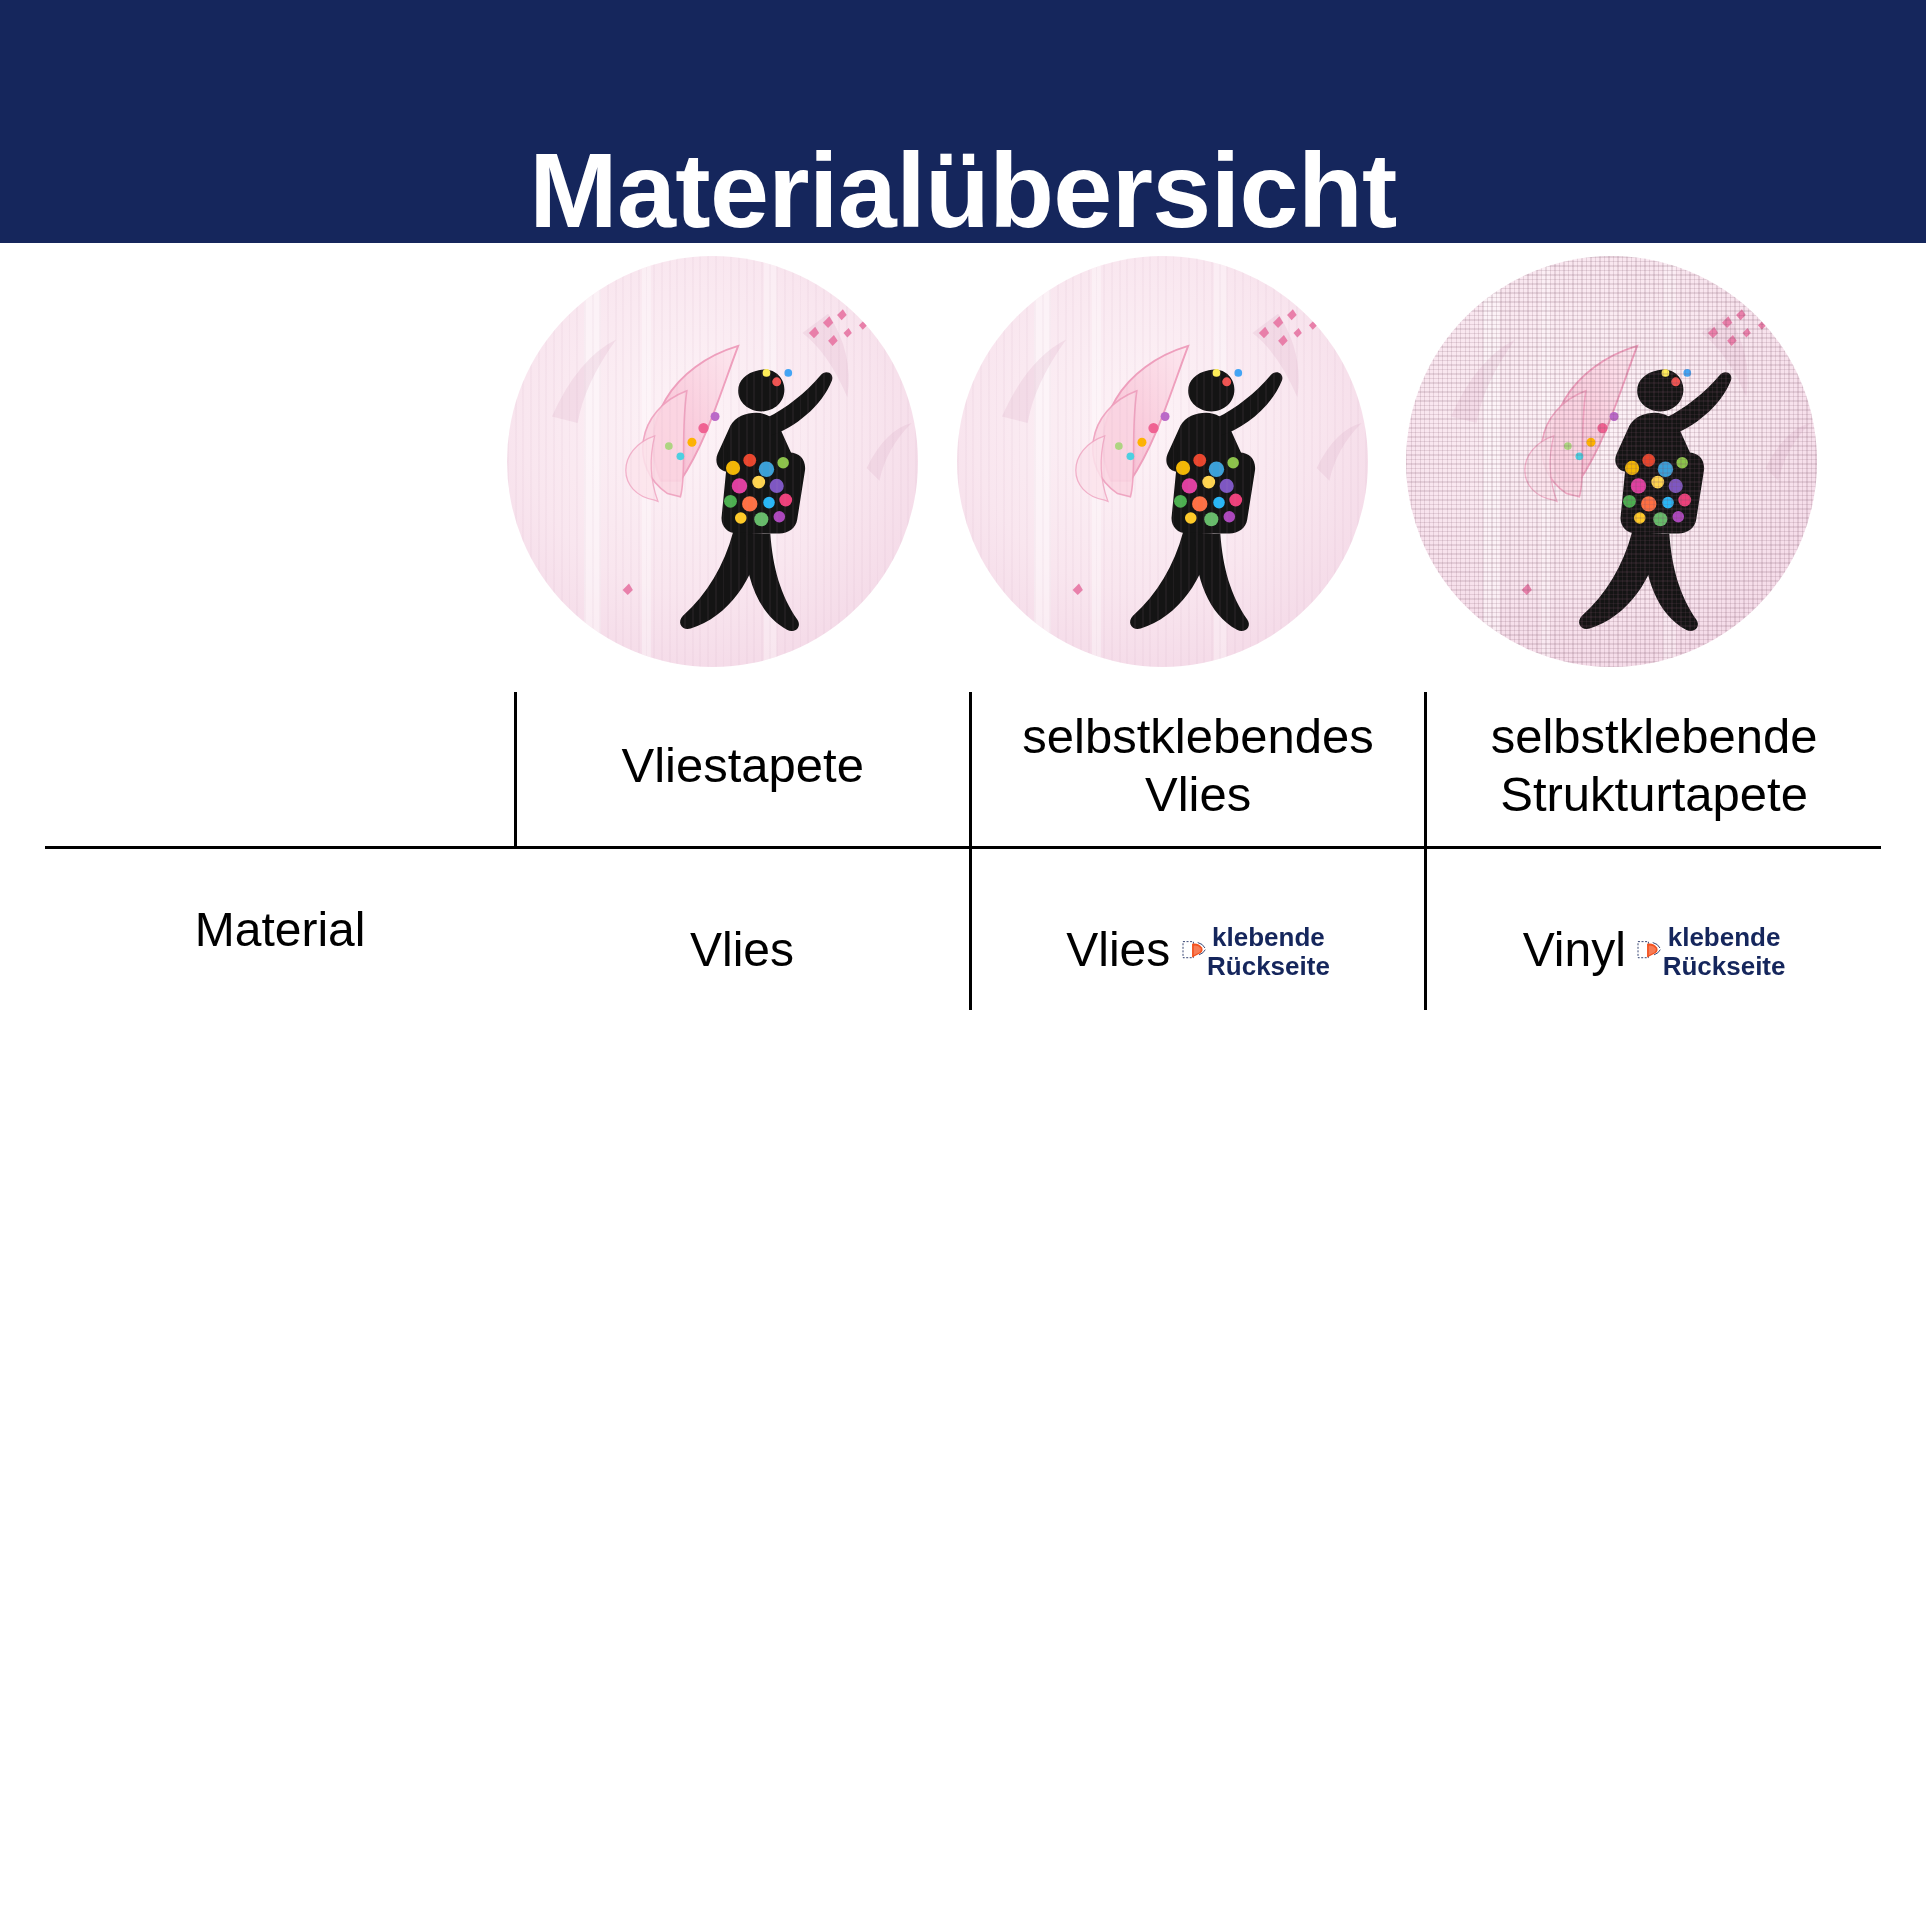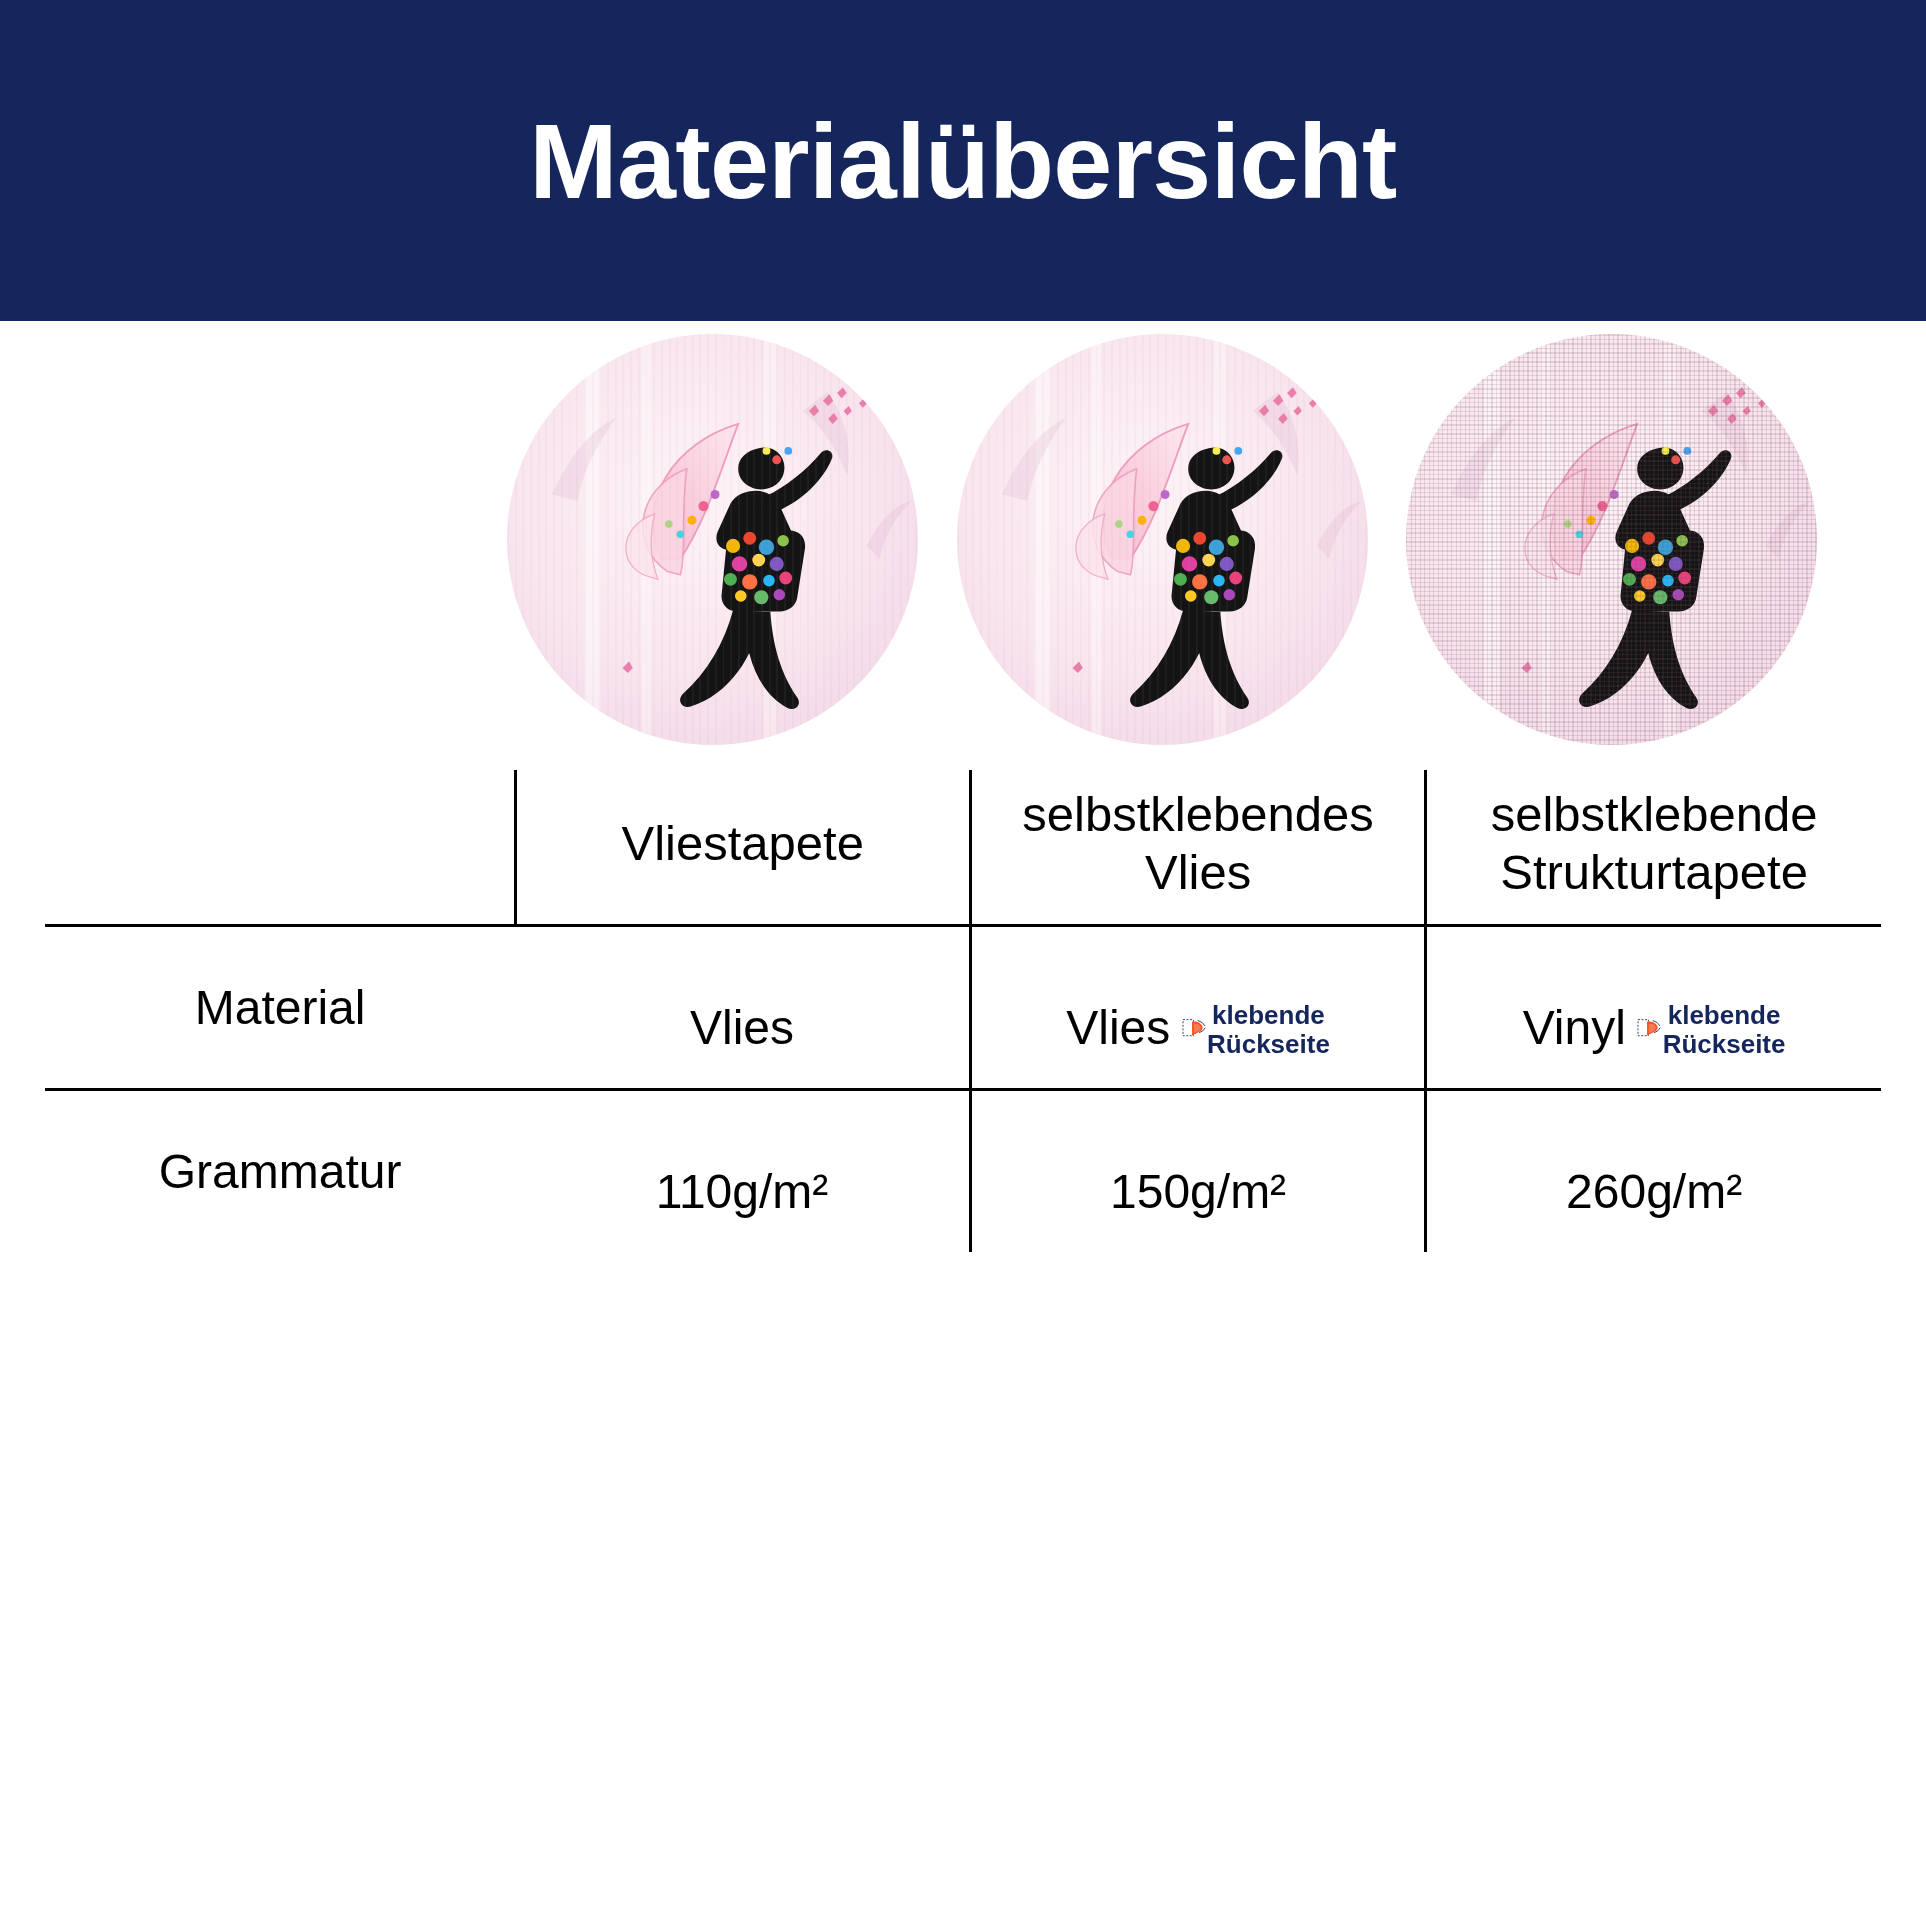--- a/index.html
+++ b/index.html
@@ -11,24 +11,24 @@
     width: 1926px;
     height: 1926px;
     font-family: "Liberation Sans", sans-serif;
     color: #000000;
     overflow: hidden;
   }
 
   
   .header {
     width: 1926px;
-    height: 321px;
+    height: 243px;
     background: #15265c;
     display: flex;
-    align-items: center;
+    align-items: flex-end;
     justify-content: center;
     box-sizing: border-box;
   }
   .header-title {
     color: #ffffff;
     font-size: 106px;
     font-weight: bold;
     letter-spacing: -0.6px;
     line-height: 1;
     text-align: center;
@@ -422,38 +422,20 @@
                 <path d="M70 30 q28 -4 40 16 q8 14 -4 24 l-36 18 z" fill="#ffffff" opacity="0.25"></path>
                 <path d="M96 12 q28 6 40 30" fill="none" stroke="#15265c" stroke-width="5" stroke-linecap="round"></path>
                 <path d="M104 84 q24 -8 34 -28" fill="none" stroke="#15265c" stroke-width="5" stroke-linecap="round"></path>
               </svg>
               <span class="badge-txt">klebende Rückseite</span>
             </span>
           </div>
         </td>
       </tr>
 
-      <tr class="data-row">
-        <td class="rowlabel hsep-top">Grammatur</td>
-        <td class="vsep hsep-top">
-          <div class="cell-inner">
-              <span class="cell-text">110g/m²</span>
-            </div>
-        </td>
-        <td class="vsep hsep-top">
-          <div class="cell-inner">
-              <span class="cell-text">150g/m²</span>
-            </div>
-        </td>
-        <td class="hsep-top">
-          <div class="cell-inner">
-              <span class="cell-text">260g/m²</span>
-            </div>
-        </td>
-      </tr>
 
 
 
 
     </tbody>
   </table>
   <div class="spacer-bottom"></div>
 </div>
 
 

